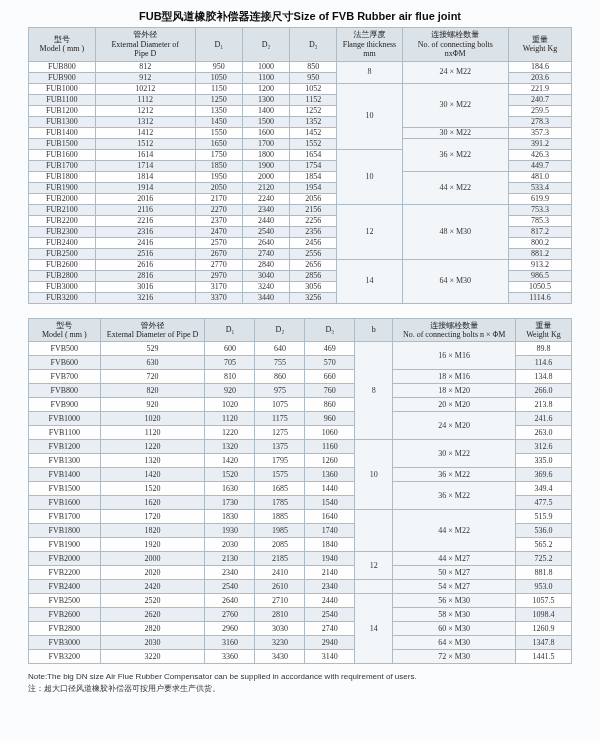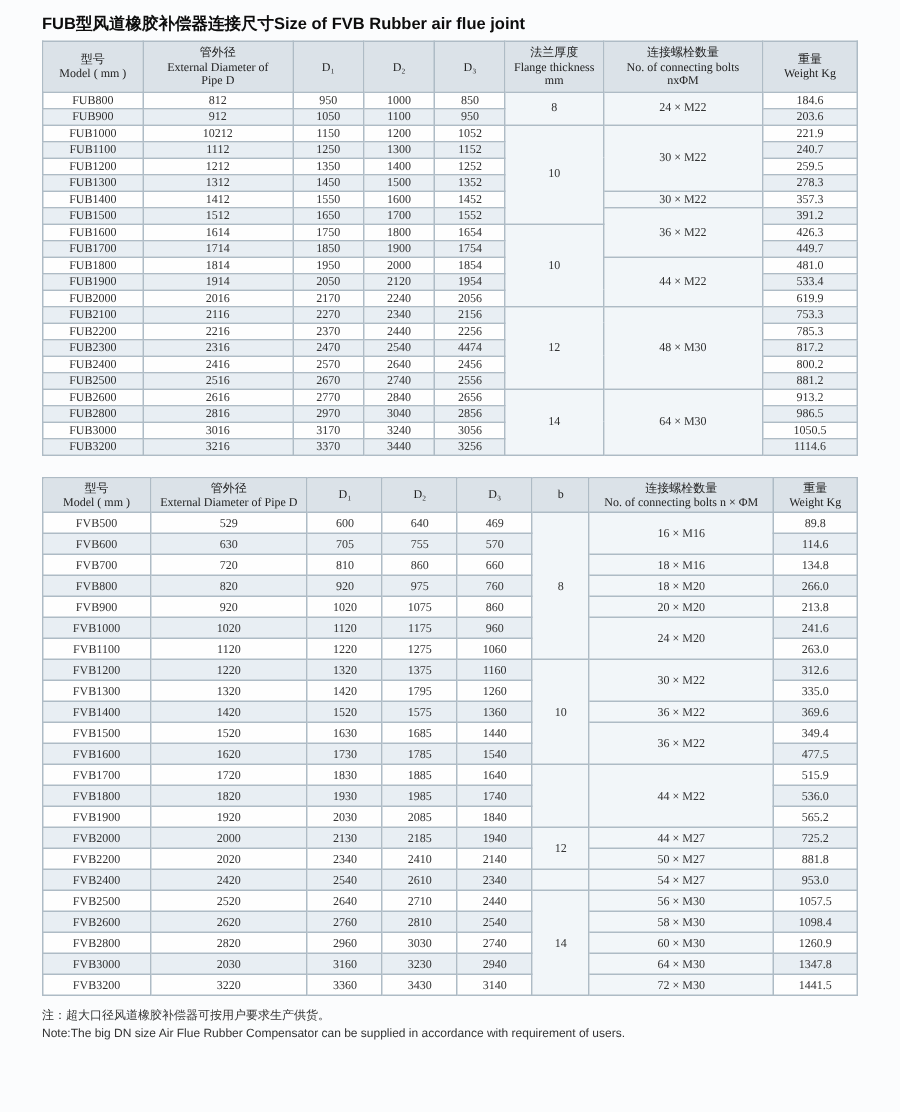--- a/index.html
+++ b/index.html
@@ -18,21 +18,21 @@
   body {
     width: 600px; height: 741px;
     background: var(--page-bg);
     font-family: "Liberation Sans", "DejaVu Sans", sans-serif;
     color: var(--text);
     overflow: hidden;
   }
   .page { padding: 6px 28px 0 28px; }
   .tbl-title {
     font-size: 11px; font-weight: bold; color: var(--title);
-    margin: 4px 0 4px 0; line-height: 1.2;
+    margin: 4px 0 4px 0; line-height: 1.2; text-align: center;
   }
   .sect-gap { height: 14px; }
   table.tbl {
     width: 100%; border-collapse: collapse; table-layout: fixed;
     border: 1px solid var(--outer-border);
     background: var(--row-bg);
     font-family: Liberation Serif, serif;
   }
   .tbl th, .tbl td {
     border: 1px solid var(--border);
@@ -235,21 +235,21 @@
             <td>2370</td>
             <td>2440</td>
             <td>2256</td>
             <td>785.3</td>
           </tr>
           <tr>
             <td>FUB2300</td>
             <td>2316</td>
             <td>2470</td>
             <td>2540</td>
-            <td>4474</td>
+            <td>2356</td>
             <td>817.2</td>
           </tr>
           <tr>
             <td>FUB2400</td>
             <td>2416</td>
             <td>2570</td>
             <td>2640</td>
             <td>2456</td>
             <td>800.2</td>
           </tr>
@@ -551,17 +551,17 @@
             <td>3430</td>
             <td>3140</td>
             <td rowspan="1" class="merged">72 × M30</td>
             <td>1441.5</td>
           </tr>
         </tbody>
       </table>
   </div>
 
   <div class="notes">
+    <div>Note:The big DN size Air Flue Rubber Compensator can be supplied in accordance with requirement of users.</div>
     <div>注：超大口径风道橡胶补偿器可按用户要求生产供货。</div>
-    <div>Note:The big DN size Air Flue Rubber Compensator can be supplied in accordance with requirement of users.</div>
   </div>
 
 </div>
 
 </body></html>

